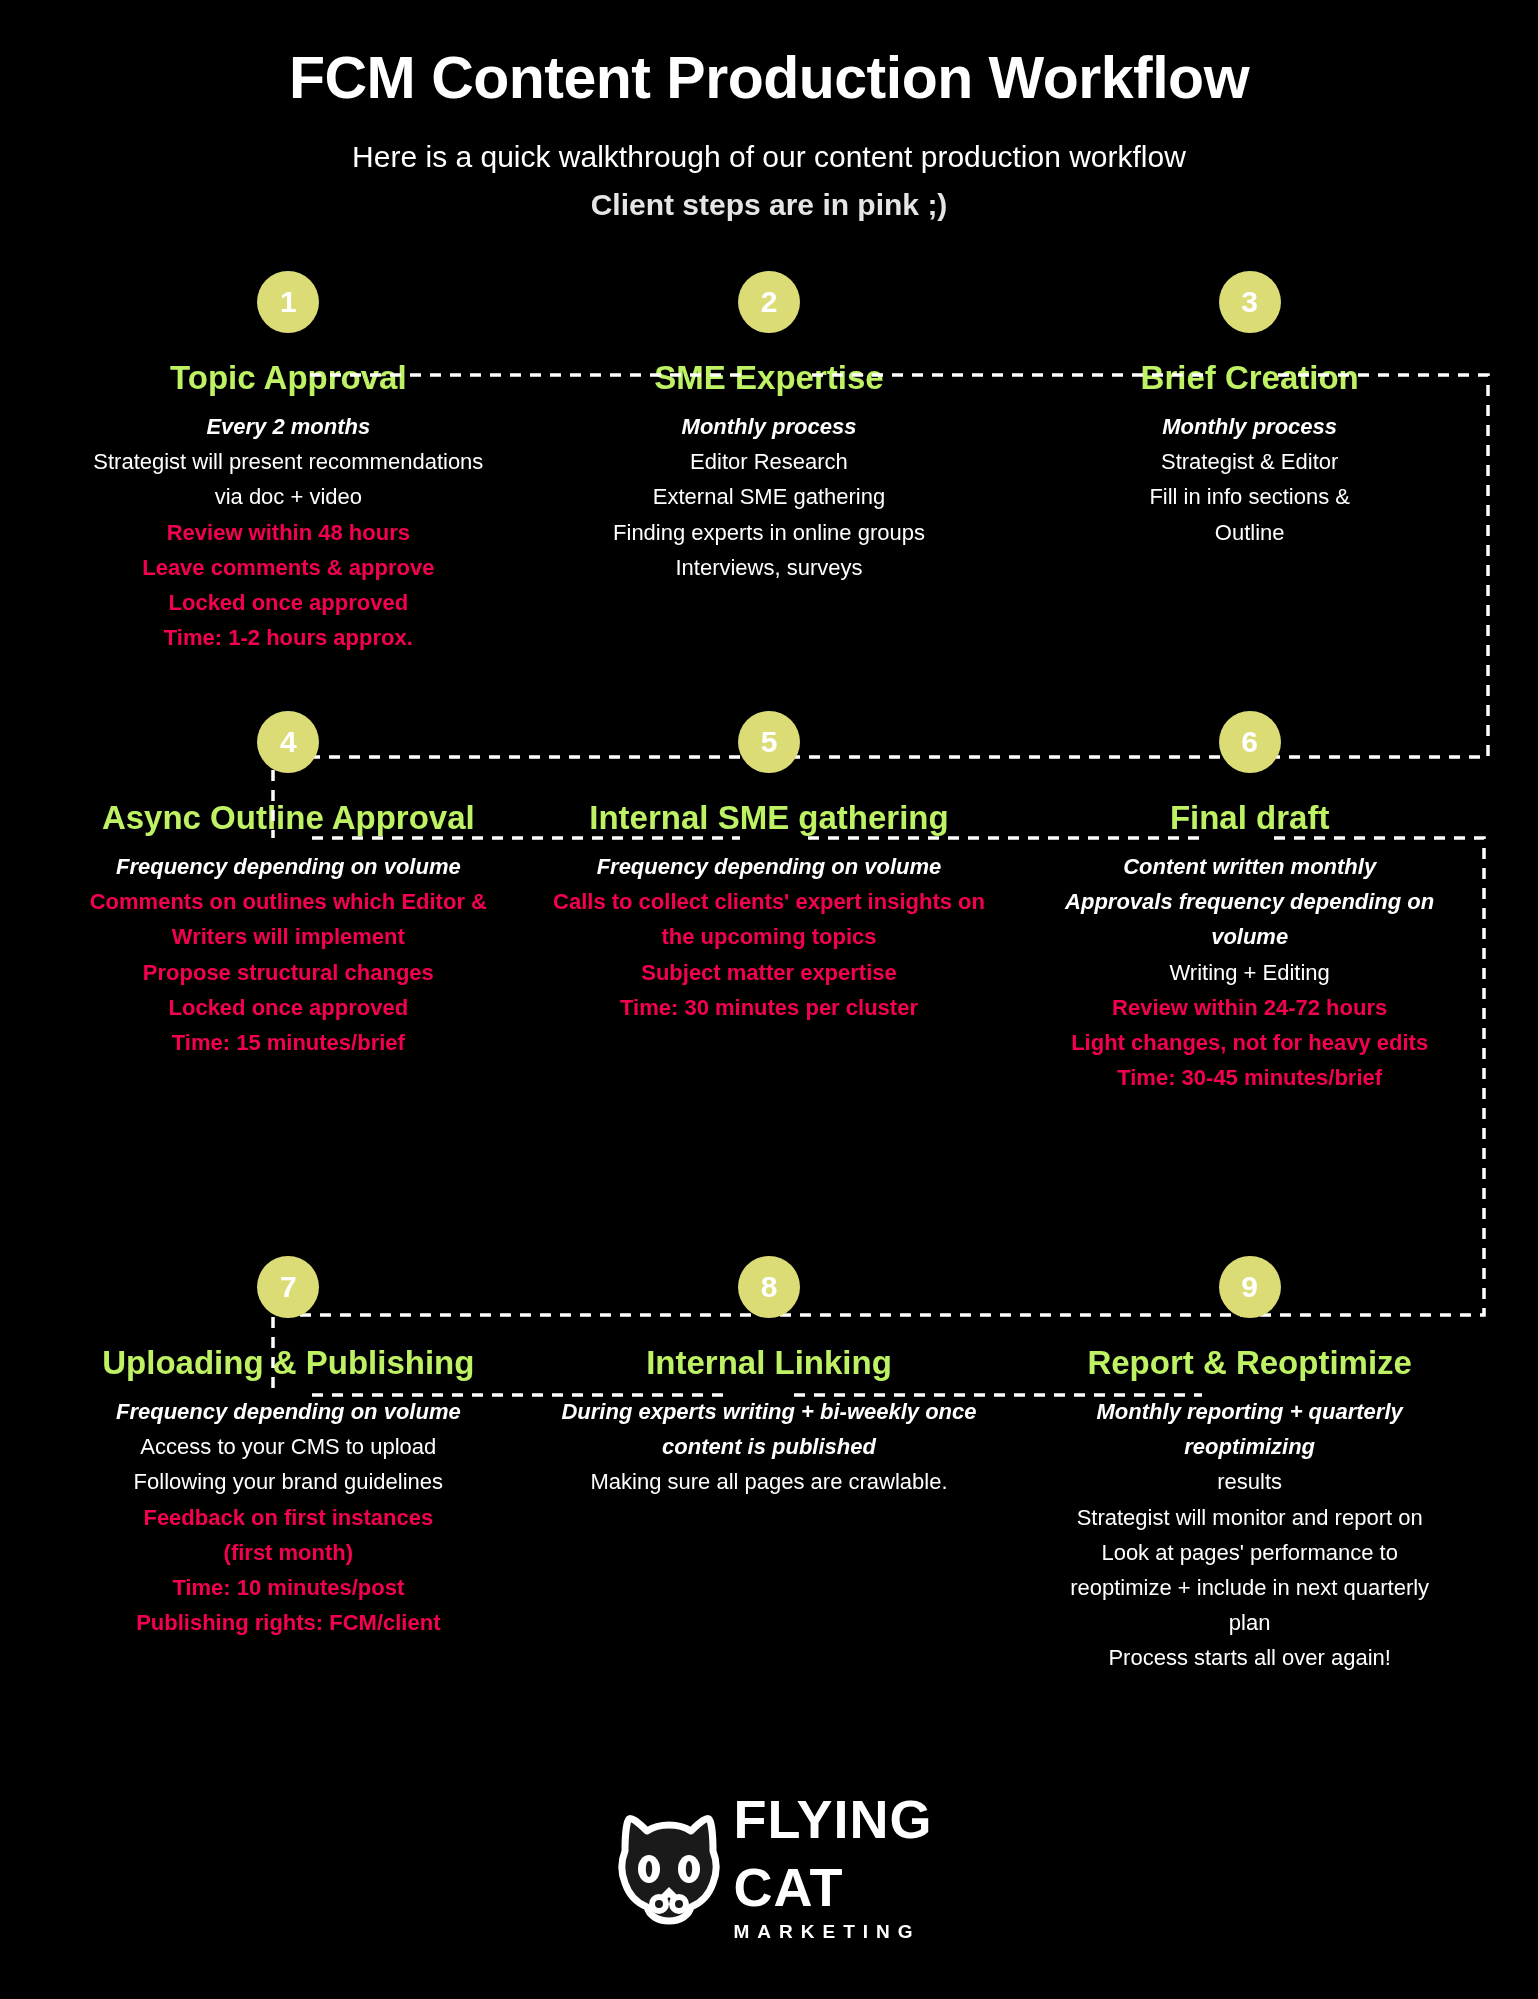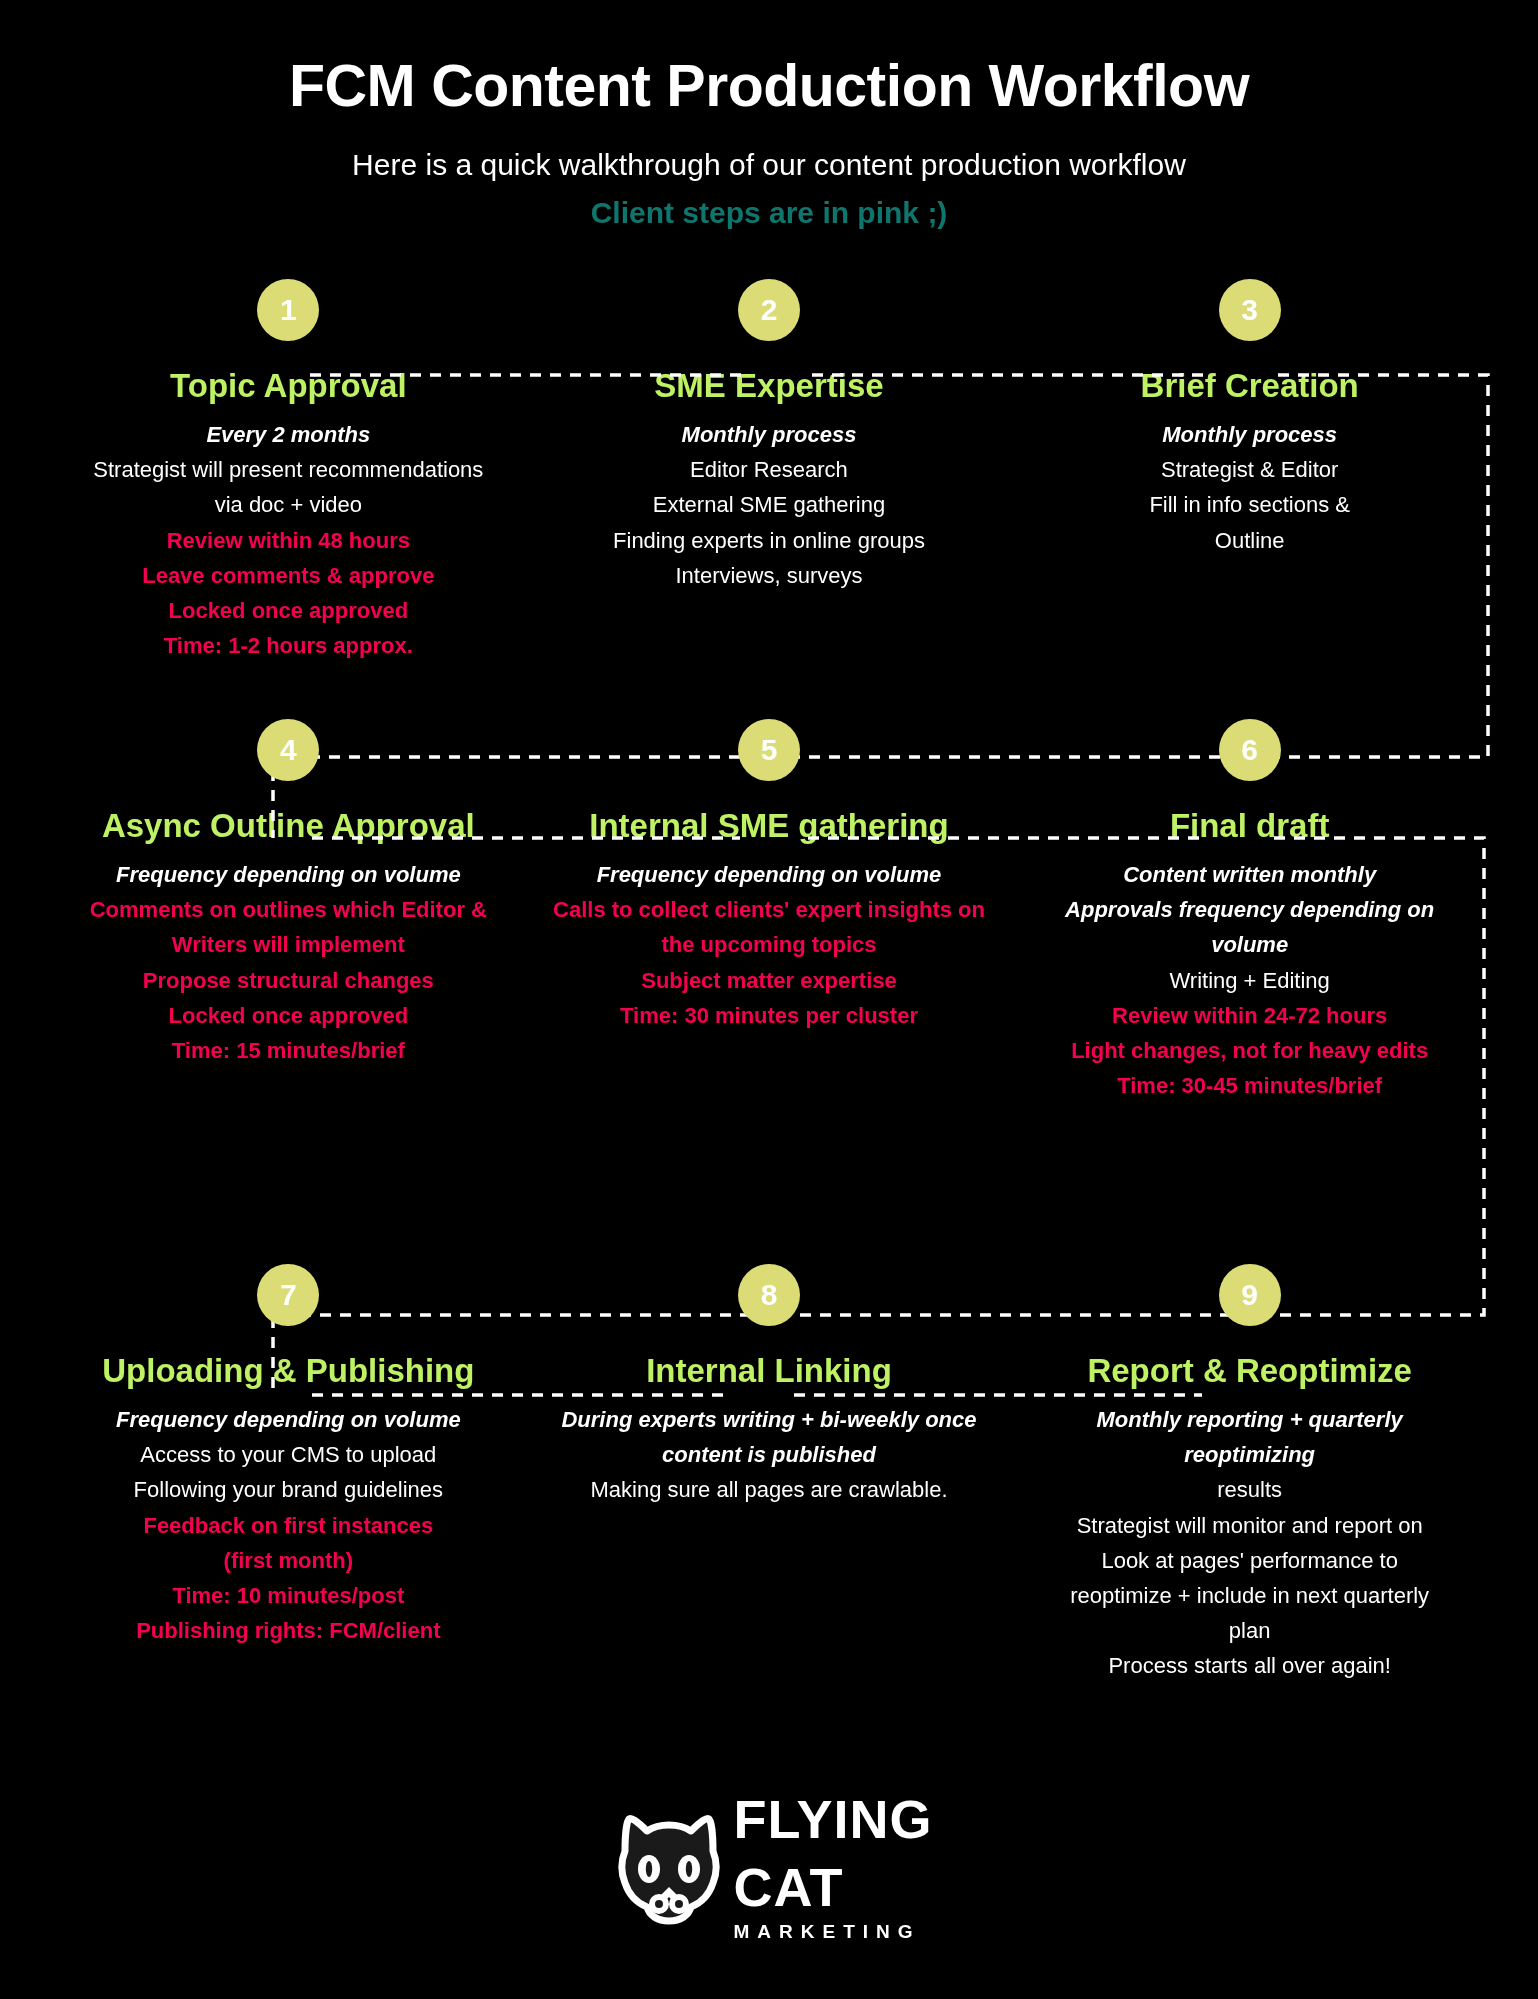--- a/index.html
+++ b/index.html
@@ -20,35 +20,35 @@
   
   .header {
     text-align: center;
     padding-top: 46px;
   }
   .page-title {
     font-size: 59px;
     font-weight: bold;
     letter-spacing: -0.5px;
     line-height: 1.1;
-    margin: 8px;
+    margin: 0;
     color: #ffffff;
   }
   .subtitle {
     font-size: 30px;
     font-weight: normal;
     margin: 28px 0 0 0;
     color: #ffffff;
     line-height: 1.2;
   }
   .subtitle-pink {
     font-size: 30px;
     font-weight: bold;
     margin: 12px 0 0 0;
-    color: #0f766e;
+    color: #e5e5e5;
     line-height: 1.2;
   }
 
   
   .flow {
     position: relative;
     margin-top: 40px;
   }
   .row {
     position: relative;

